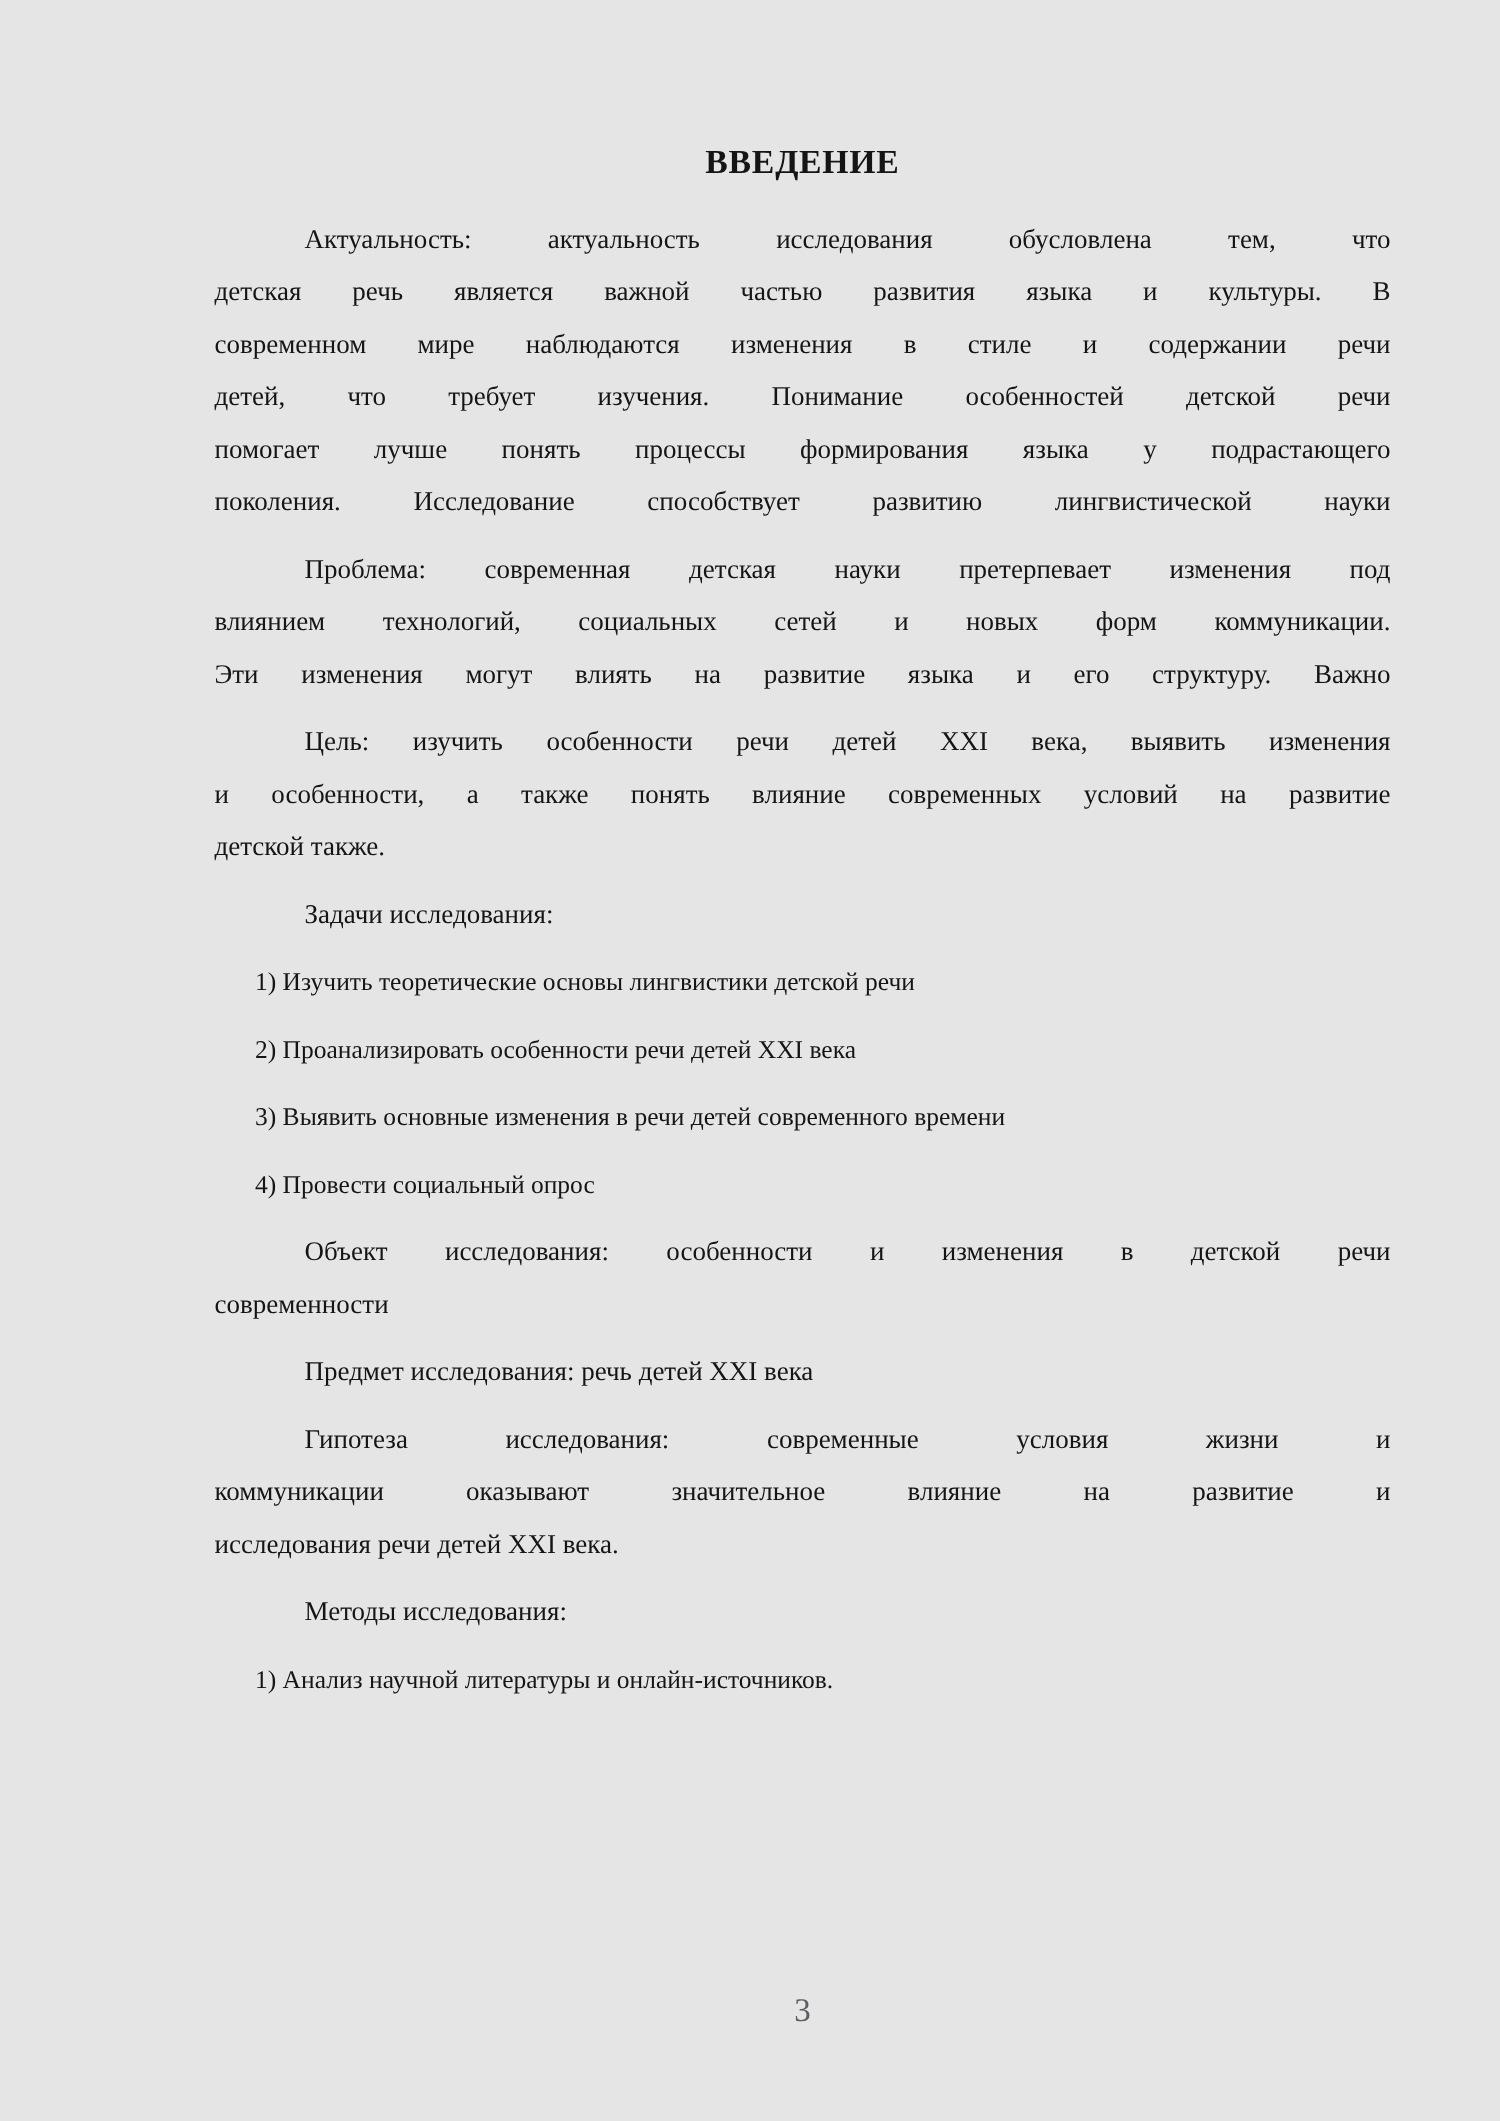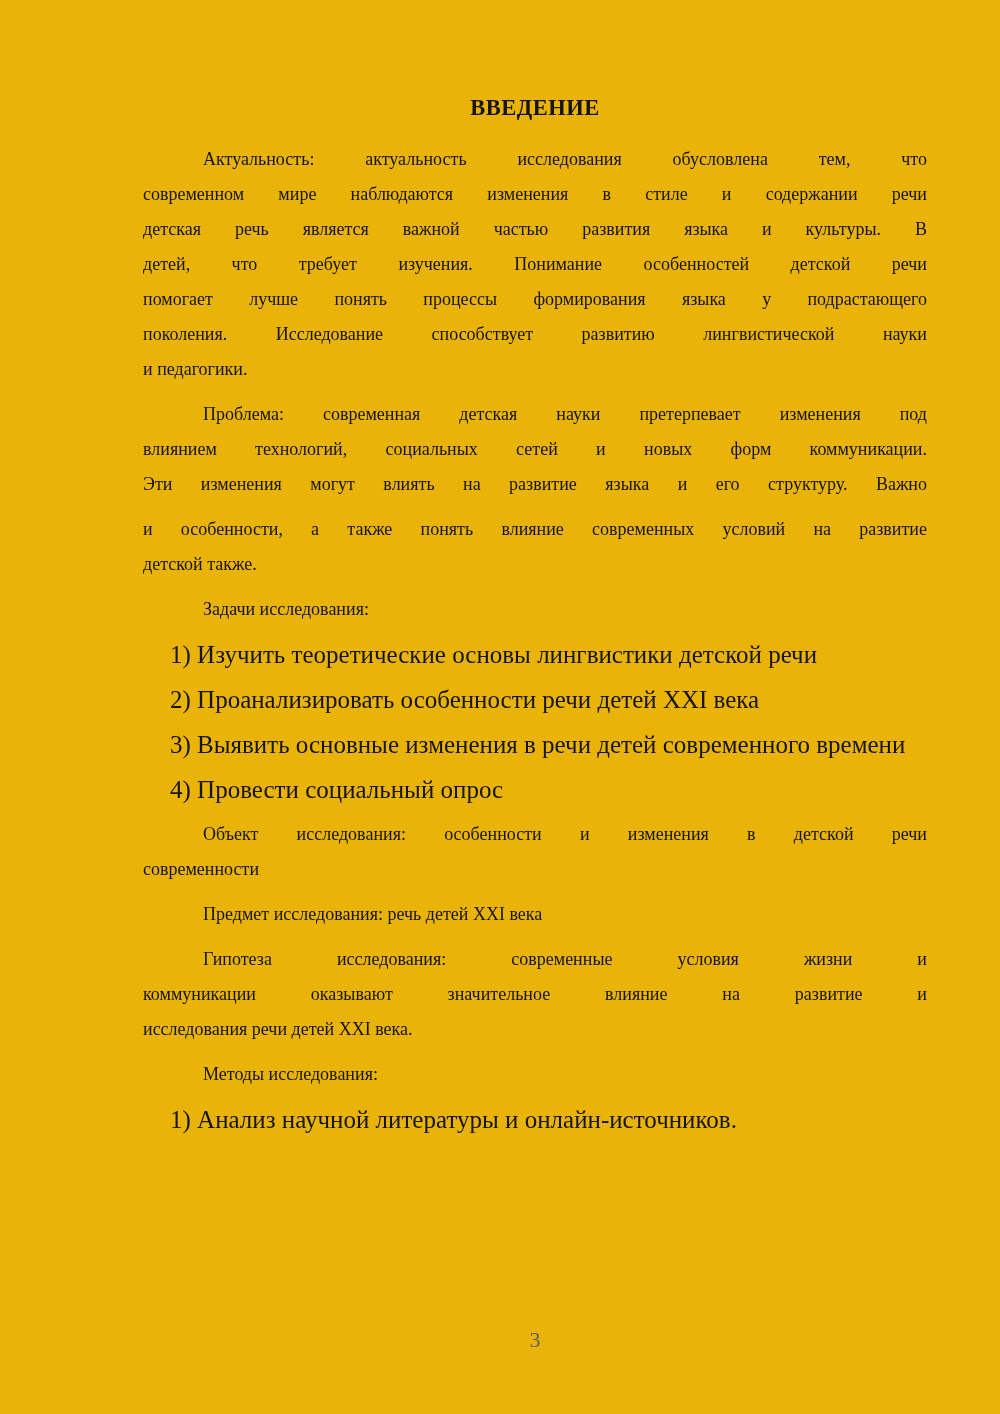--- a/index.html
+++ b/index.html
@@ -4,21 +4,21 @@
 <style>
   html, body {
     margin: 0;
     padding: 0;
     background: #ffffff;
   }
   .page {
     position: relative;
     width: 1000px;
     height: 1414px;
-    background: #eab308;
+    background: #e5e5e5;
     overflow: hidden;
     font-family: "Liberation Serif", "DejaVu Serif", serif;
     color: #151515;
   }
   .content {
     position: absolute;
     left: 143px;
     top: 90px;
     width: 784px;
   }
@@ -40,21 +40,21 @@
     text-align-last: justify;
     white-space: nowrap; 
   }
   .line.para-end {
     text-align-last: left;
   }
   .line.first {
     text-indent: 60px;
   }
   .list-item {
-    font-size: 25px;
+    font-size: 17px;
     line-height: 35px;
     margin: 0 0 10px 0;
     padding-left: 27px;
     text-align: left;
     white-space: nowrap;
   }
   .page-number {
     position: absolute;
     left: 143px;
     top: 1327px;
@@ -66,33 +66,33 @@
 </style>
 </head>
 <body>
 
 <div class="page">
   <div class="content">
     <h1 class="title">ВВЕДЕНИЕ</h1>
     <div id="blocks">
         <div class="para">
           <div class="line first">Актуальность: актуальность исследования обусловлена тем, что</div>
+          <div class="line">детская речь является важной частью развития языка и культуры. В</div>
           <div class="line">современном мире наблюдаются изменения в стиле и содержании речи</div>
-          <div class="line">детская речь является важной частью развития языка и культуры. В</div>
           <div class="line">детей, что требует изучения. Понимание особенностей детской речи</div>
           <div class="line">помогает лучше понять процессы формирования языка у подрастающего</div>
           <div class="line">поколения. Исследование способствует развитию лингвистической науки</div>
-          <div class="line para-end">и педагогики.</div>
         </div>
         <div class="para">
           <div class="line first">Проблема: современная детская науки претерпевает изменения под</div>
           <div class="line">влиянием технологий, социальных сетей и новых форм коммуникации.</div>
           <div class="line">Эти изменения могут влиять на развитие языка и его структуру. Важно</div>
         </div>
         <div class="para">
+          <div class="line first">Цель: изучить особенности речи детей XXI века, выявить изменения</div>
           <div class="line">и особенности, а также понять влияние современных условий на развитие</div>
           <div class="line para-end">детской также.</div>
         </div>
         <div class="para">
           <div class="line first para-end">Задачи исследования:</div>
         </div>
         <div class="list-item">1) Изучить теоретические основы лингвистики детской речи</div>
         <div class="list-item">2) Проанализировать особенности речи детей XXI века</div>
         <div class="list-item">3) Выявить основные изменения в речи детей современного времени</div>
         <div class="list-item">4) Провести социальный опрос</div>

